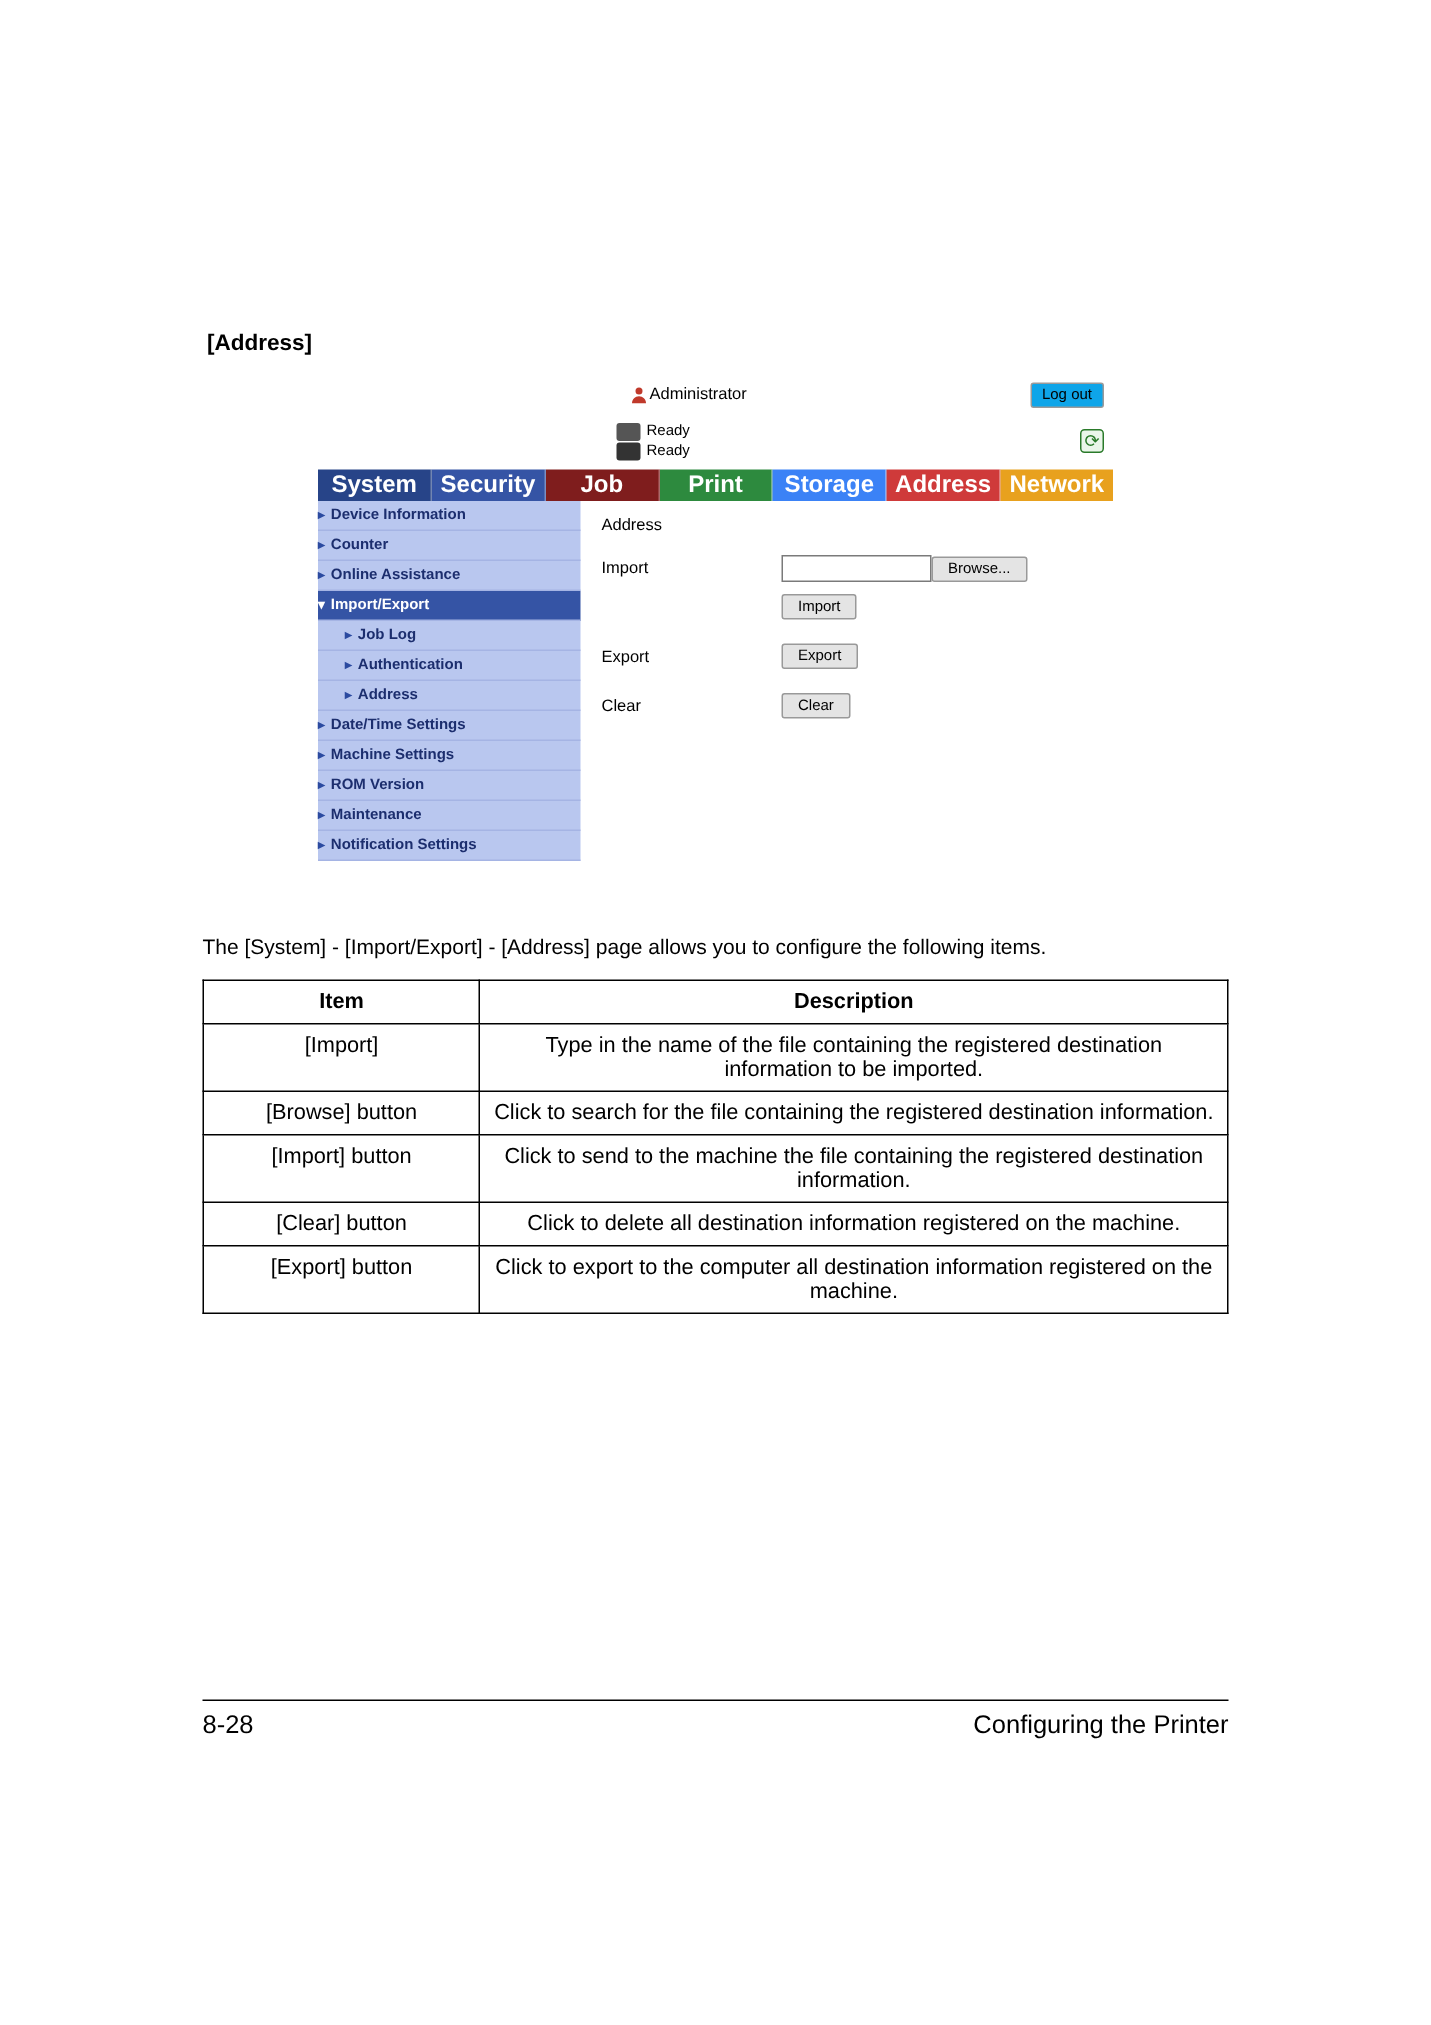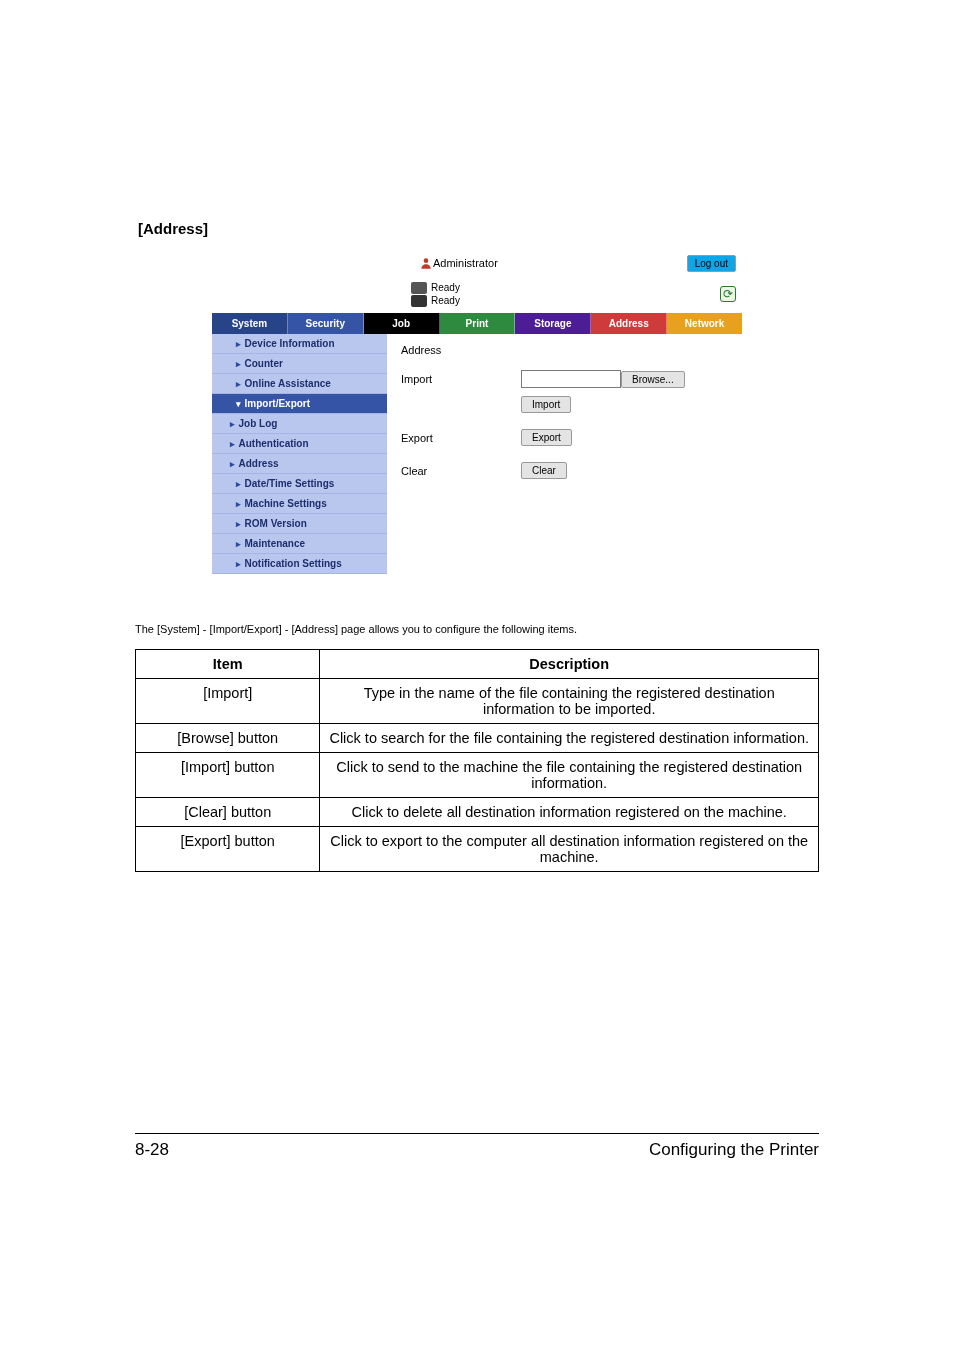--- a/index.html
+++ b/index.html
@@ -71,38 +71,38 @@
     width:16px; height:16px; border:1px solid #2a7a2a; border-radius:3px;
     color:#2a7a2a; display:flex; align-items:center; justify-content:center;
     font-size:12px; background:#eaf6ea;
   }
 
   
   .tab-row { display:flex; height:21px; }
   .tab {
     flex:1;
     display:flex; align-items:center; justify-content:center;
-    color:#fff; font-size:10px; font-weight:bold;
+    color:#fff; font-size:16px; font-weight:bold;
     border-right:1px solid rgba(255,255,255,.35);
     background:#3554a5;
   }
   .tab.active  { background:#274488; }
-  .tab.job     { background:#000000; }
+  .tab.job     { background:#7f1d1d; }
   .tab.print   { background:#2d8a3e; }
-  .tab.storage { background:#4c1d95; }
+  .tab.storage { background:#3b82f6; }
   .tab.address { background:#cf3a3a; }
   .tab.network { background:#e8a11e; }
   .tab:last-child { border-right:none; }
 
   
   .ss-body { display:flex; }
   .sidebar { width: 175px; display:flex; flex-direction:column; }
   .side-item {
     background:#b9c7ef;
-    padding:4px 24px;
+    padding:4px 0;
     font-size:10px;
     color:#1c2e6e;
     border-bottom:1px solid #a5b4e4;
     display:flex; align-items:center; gap:4px;
   }
   .side-item.bold { font-weight:bold; }
   .side-item.header { background:#3554a5; color:#fff; font-weight:bold; }
   .side-item.sub { padding-left:18px; }
   .side-item.selected { color:#1c2e6e; font-weight:bold; }
   .side-item .tri::before { content:"▸"; font-size:9px; color:#2b4aa0; }
@@ -119,21 +119,21 @@
   .text-input {
     width:100px; height:18px; border:1px solid #7a7a7a; background:#fff;
   }
   .btn {
     background:#e4e4e4; border:1px solid #999;
     font-size:10px; padding:2px 10px; border-radius:2px;
   }
 
   
   .desc {
-    font-size: 11px;
+    font-size: 14px;
     line-height: 1.35;
     margin: 0 0 12px 0;
   }
 
   
   table.desc-table {
     border-collapse: collapse;
     width: 100%;
     font-size: 14.5px;
   }

